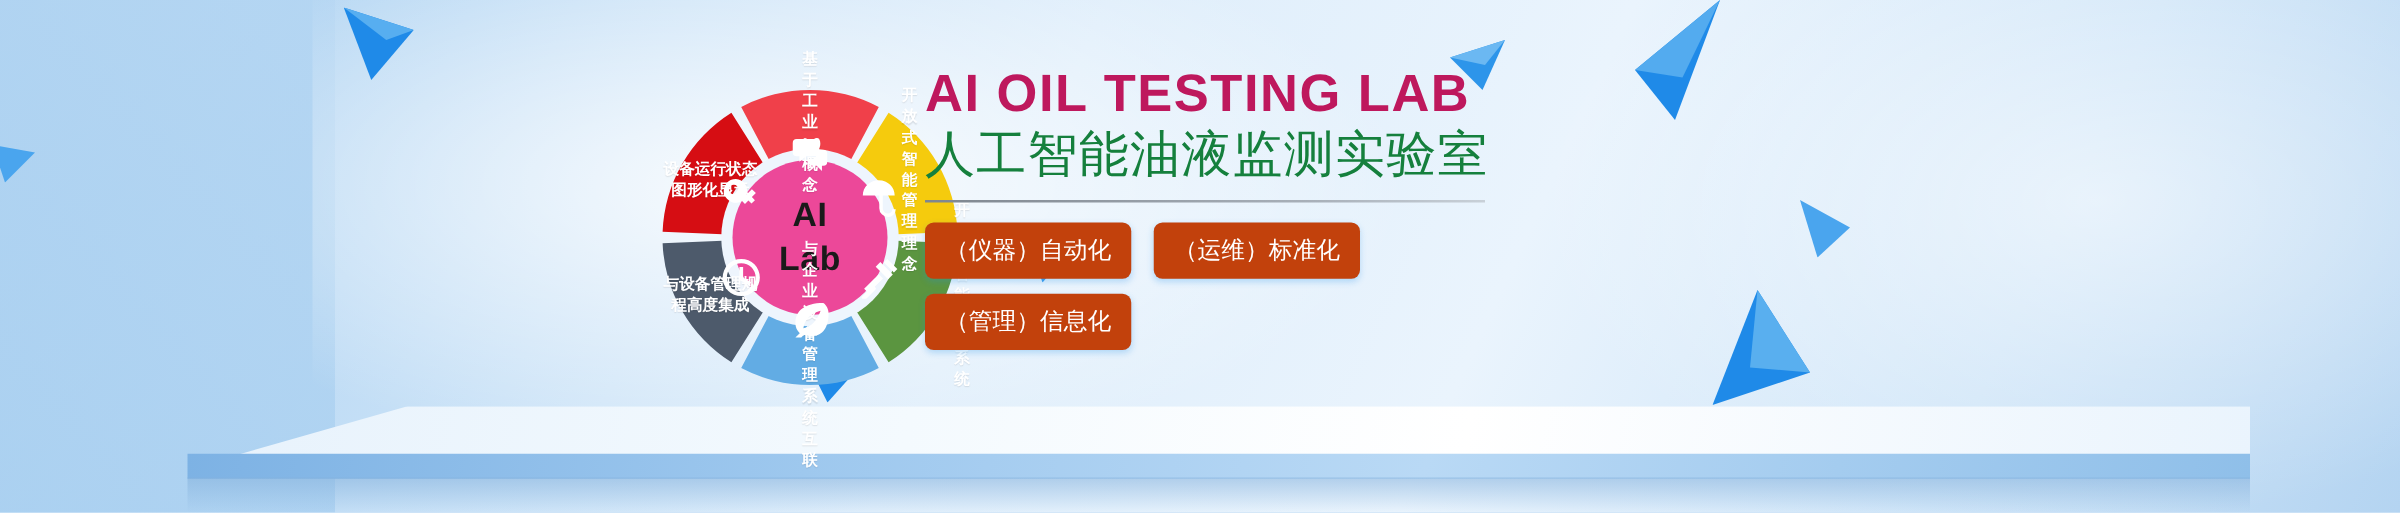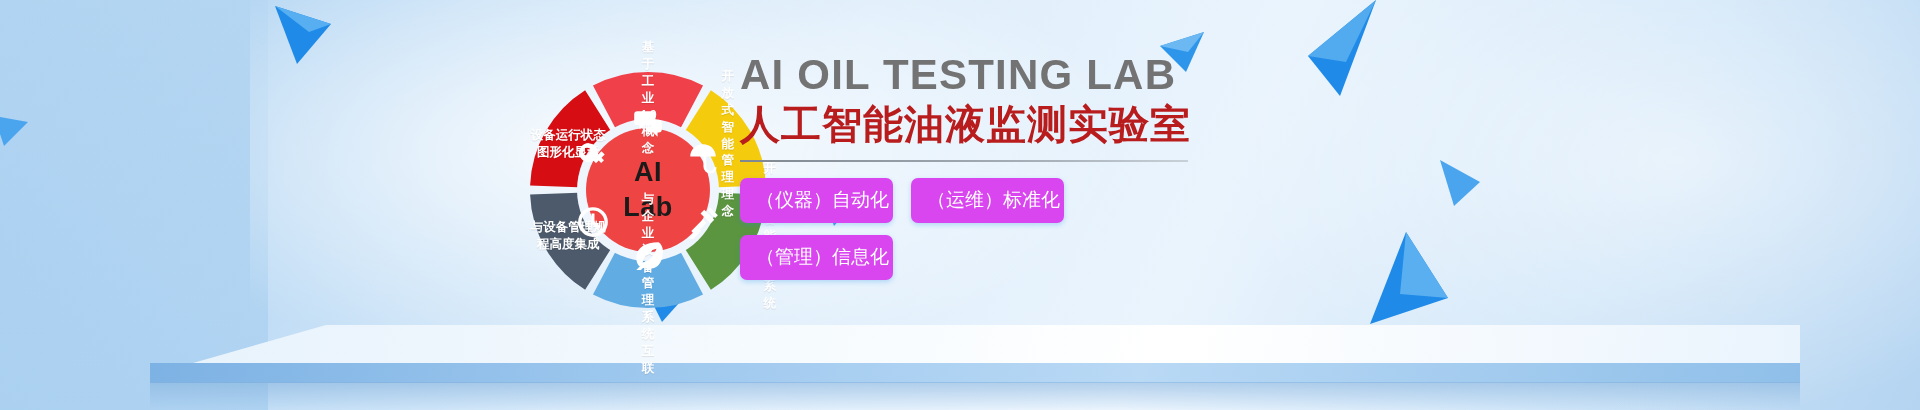--- a/index.html
+++ b/index.html
@@ -46,21 +46,21 @@
 
   
   .tri{position:absolute;}
   .tri svg{display:block;}
 
   
   .wheel{position:absolute;left:648px;top:190px;width:0;height:0;}
   .wheel-svg{position:absolute;left:-160px;top:-160px;width:320px;height:320px;overflow:visible;}
   .hub{
     position:absolute;left:-62px;top:-62px;width:124px;height:124px;border-radius:50%;
-    background:#ef4444;
+    background:#ec4899;
     display:flex;flex-direction:column;align-items:center;justify-content:center;
     box-shadow:0 0 0 9px #eef5fd;
   }
   .hub-t{
     font-weight:bold;color:#1a1a1a;font-size:27px;line-height:1.28;letter-spacing:.5px;
   }
 
   .seg-label{
     position:absolute;color:#fff;font-weight:bold;font-size:12.5px;line-height:1.35;
     text-align:center;white-space:pre-line;
@@ -69,36 +69,36 @@
   }
   .seg-icon{
     position:absolute;transform:translate(-50%,-50%);
     width:34px;height:34px;color:#fff;
   }
   .seg-icon svg{display:block;width:34px;height:34px;fill:#fff;}
 
   
   .content{position:absolute;left:740px;top:52px;width:760px;}
   .title-en{
-    font-size:42px;font-weight:bold;color:#737373;letter-spacing:1.2px;
+    font-size:42px;font-weight:bold;color:#be185d;letter-spacing:1.2px;
     line-height:1.08;white-space:nowrap;
   }
   .title-cn{
-    font-size:40px;font-weight:bold;color:#b91c1c;letter-spacing:1px;
+    font-size:40px;font-weight:normal;color:#15803d;letter-spacing:1px;
     line-height:1.18;margin-top:4px;white-space:nowrap;
   }
   .divider{
     margin-top:11px;width:448px;height:2px;
     background:linear-gradient(90deg,#7e868f 0%,#a9b1ba 70%,#c8d0d8 100%);
   }
   .badges{margin-top:16px;display:flex;flex-wrap:wrap;gap:12px 18px;width:470px;}
   .badge{
-    background:#d946ef;color:#fff;border-radius:7px;
+    background:#c2410c;color:#fff;border-radius:7px;
     font-size:19px;font-weight:normal;
-    padding:9px 4px 10px 16px;
+    padding:9px 16px 10px 16px;
     min-width:114px;text-align:center;white-space:nowrap;
     box-shadow:0 2px 5px rgba(36,145,232,.28);
   }
 </style>
 </head>
 <body>
 
 <div class="banner">
 
   <div class="bg-base"></div>

